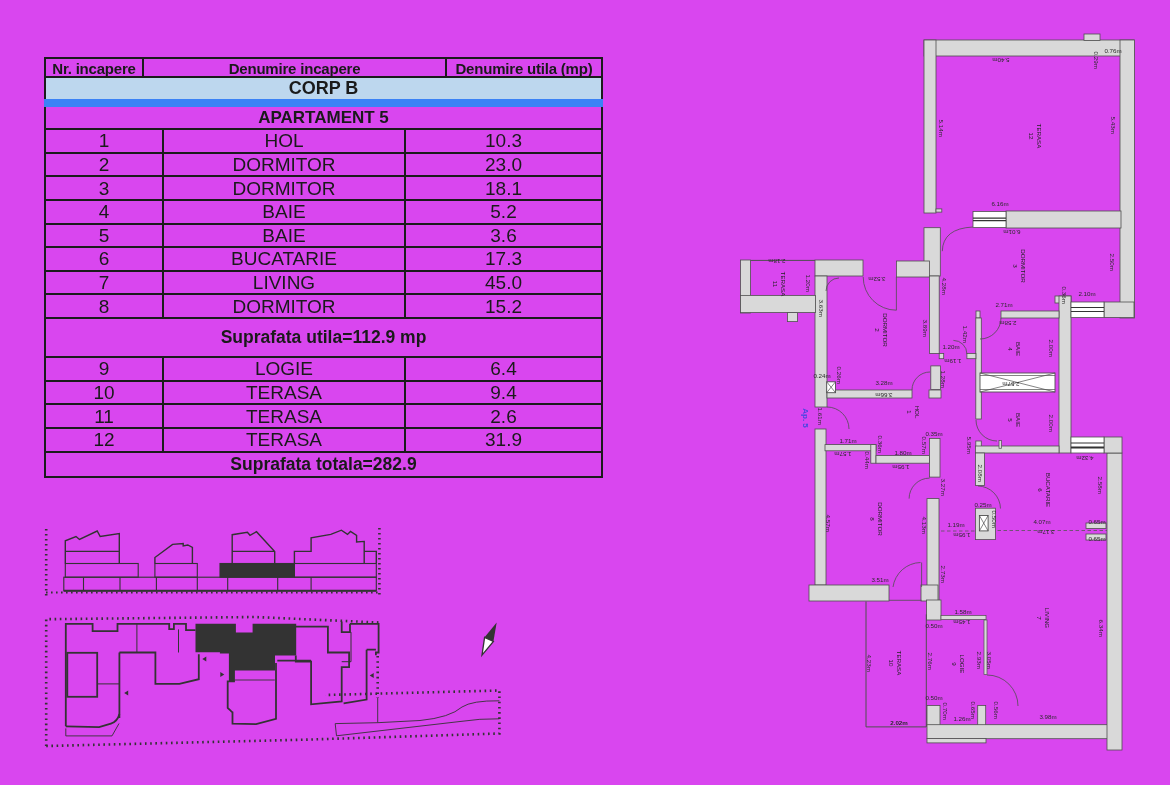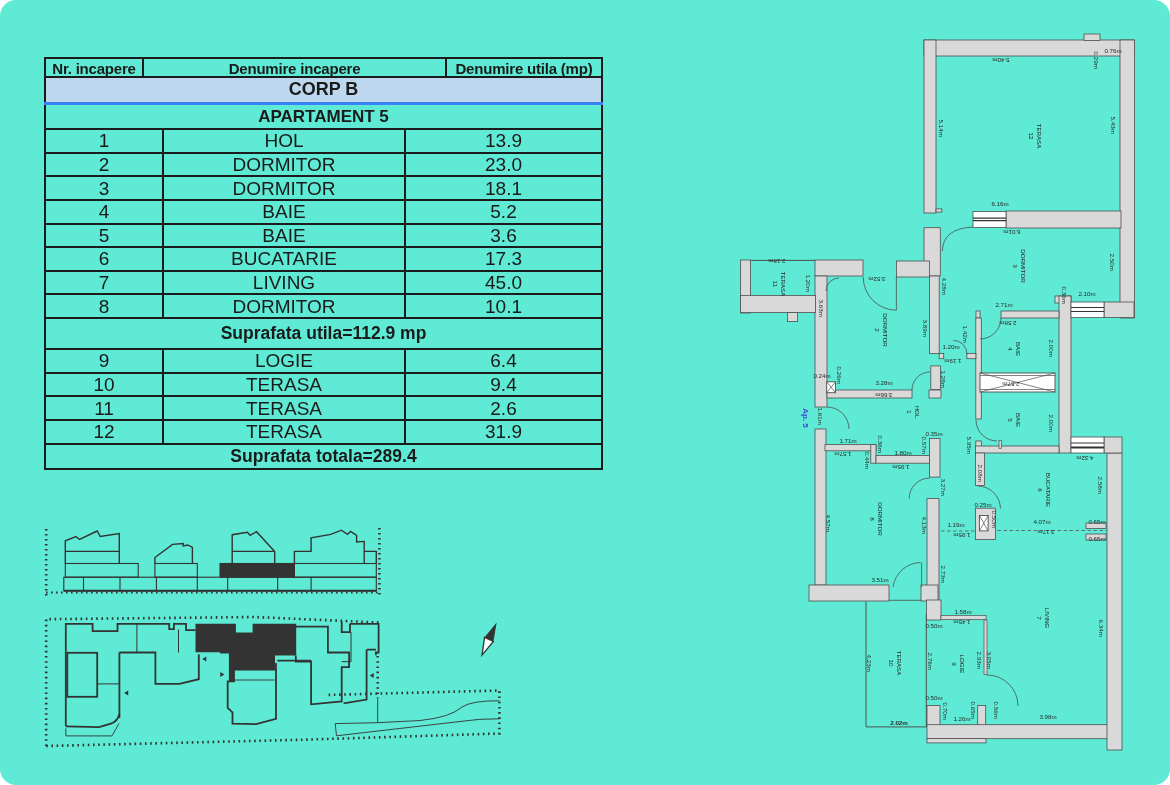--- a/index.html
+++ b/index.html
@@ -1,21 +1,21 @@
 <!DOCTYPE html>
 <html><head>
 <meta charset="utf-8">
 <style>
 html,body{margin:0;padding:0;background:#fff;}
-#page{position:relative;width:1170px;height:785px;background:#5eead4;overflow:hidden;
-  font-family:"Liberation Sans", sans-serif;border-radius:16px;}
+#page{position:relative;width:1170px;height:785px;background:#d946ef;overflow:hidden;
+  font-family:"Liberation Sans", sans-serif;}
 .t{position:absolute;border-collapse:collapse;table-layout:fixed;border:2.5px solid #1b1b1b;}
 .t td{border:2px solid #1b1b1b;line-height:19px;text-align:center;vertical-align:middle;padding:0;color:#1a1a1a;overflow:hidden;white-space:nowrap;}
 .t .hd{font-weight:bold;font-size:15px;letter-spacing:-0.2px;}
-.t .corp{background:#bdd7ee;font-weight:bold;font-size:18px;border-bottom:3px solid #3b82f6;}
+.t .corp{background:#bdd7ee;font-weight:bold;font-size:18px;border-bottom:8px solid #3b82f6;}
 .t .apt{font-weight:bold;font-size:17px;}
 .t .dat{font-size:19px;}
 .t .sum{font-weight:bold;font-size:17.5px;}
 </style>
 </head>
 <body>
 <div id="page">
 <table class="t" id="tblh" style="left:44px;top:57px;">
   <colgroup>
         <col style="width:98px">
@@ -39,21 +39,21 @@
   <tbody>
         <tr style="height:26px">
           <td class="corp" colspan="3">CORP B</td>
         </tr>
   <tr style="height:26px">
           <td class="apt" colspan="3">APARTAMENT 5</td>
         </tr>
   <tr style="height:23.64px">
           <td class="dat">1</td>
           <td class="dat">HOL</td>
-          <td class="dat">13.9</td>
+          <td class="dat">10.3</td>
         </tr>
   <tr style="height:23.64px">
           <td class="dat">2</td>
           <td class="dat">DORMITOR</td>
           <td class="dat">23.0</td>
         </tr>
   <tr style="height:23.64px">
           <td class="dat">3</td>
           <td class="dat">DORMITOR</td>
           <td class="dat">18.1</td>
@@ -74,23 +74,23 @@
           <td class="dat">17.3</td>
         </tr>
   <tr style="height:23.64px">
           <td class="dat">7</td>
           <td class="dat">LIVING</td>
           <td class="dat">45.0</td>
         </tr>
   <tr style="height:23.64px">
           <td class="dat">8</td>
           <td class="dat">DORMITOR</td>
-          <td class="dat">10.1</td>
-        </tr>
-  <tr style="height:31px">
+          <td class="dat">15.2</td>
+        </tr>
+  <tr style="height:39px">
           <td class="sum" colspan="3">Suprafata utila=112.9 mp</td>
         </tr>
   <tr style="height:23.64px">
           <td class="dat">9</td>
           <td class="dat">LOGIE</td>
           <td class="dat">6.4</td>
         </tr>
   <tr style="height:23.64px">
           <td class="dat">10</td>
           <td class="dat">TERASA</td>
@@ -100,21 +100,21 @@
           <td class="dat">11</td>
           <td class="dat">TERASA</td>
           <td class="dat">2.6</td>
         </tr>
   <tr style="height:23.64px">
           <td class="dat">12</td>
           <td class="dat">TERASA</td>
           <td class="dat">31.9</td>
         </tr>
   <tr style="height:25.4px">
-          <td class="sum" colspan="3">Suprafata totala=289.4</td>
+          <td class="sum" colspan="3">Suprafata totala=282.9</td>
         </tr>
 </tbody>
     </table>
 <svg id="site" style="position:absolute;left:40px;top:515px;" width="470" height="245" viewBox="40 515 470 245" fill="none" stroke="#333" stroke-width="1.1">
 
 <path d="M46.2,529 V596 M379.4,528 V596" stroke-width="2.6" stroke-dasharray="1.6 3.4"></path>
 <path d="M46,592.5 H379" stroke-width="2.2" stroke-dasharray="1.6 3.4"></path>
 <path d="M63.8,590.8 H376.3" stroke-width="2"></path>
 
 <rect x="63.8" y="577.2" width="312.5" height="13.6"></rect>

